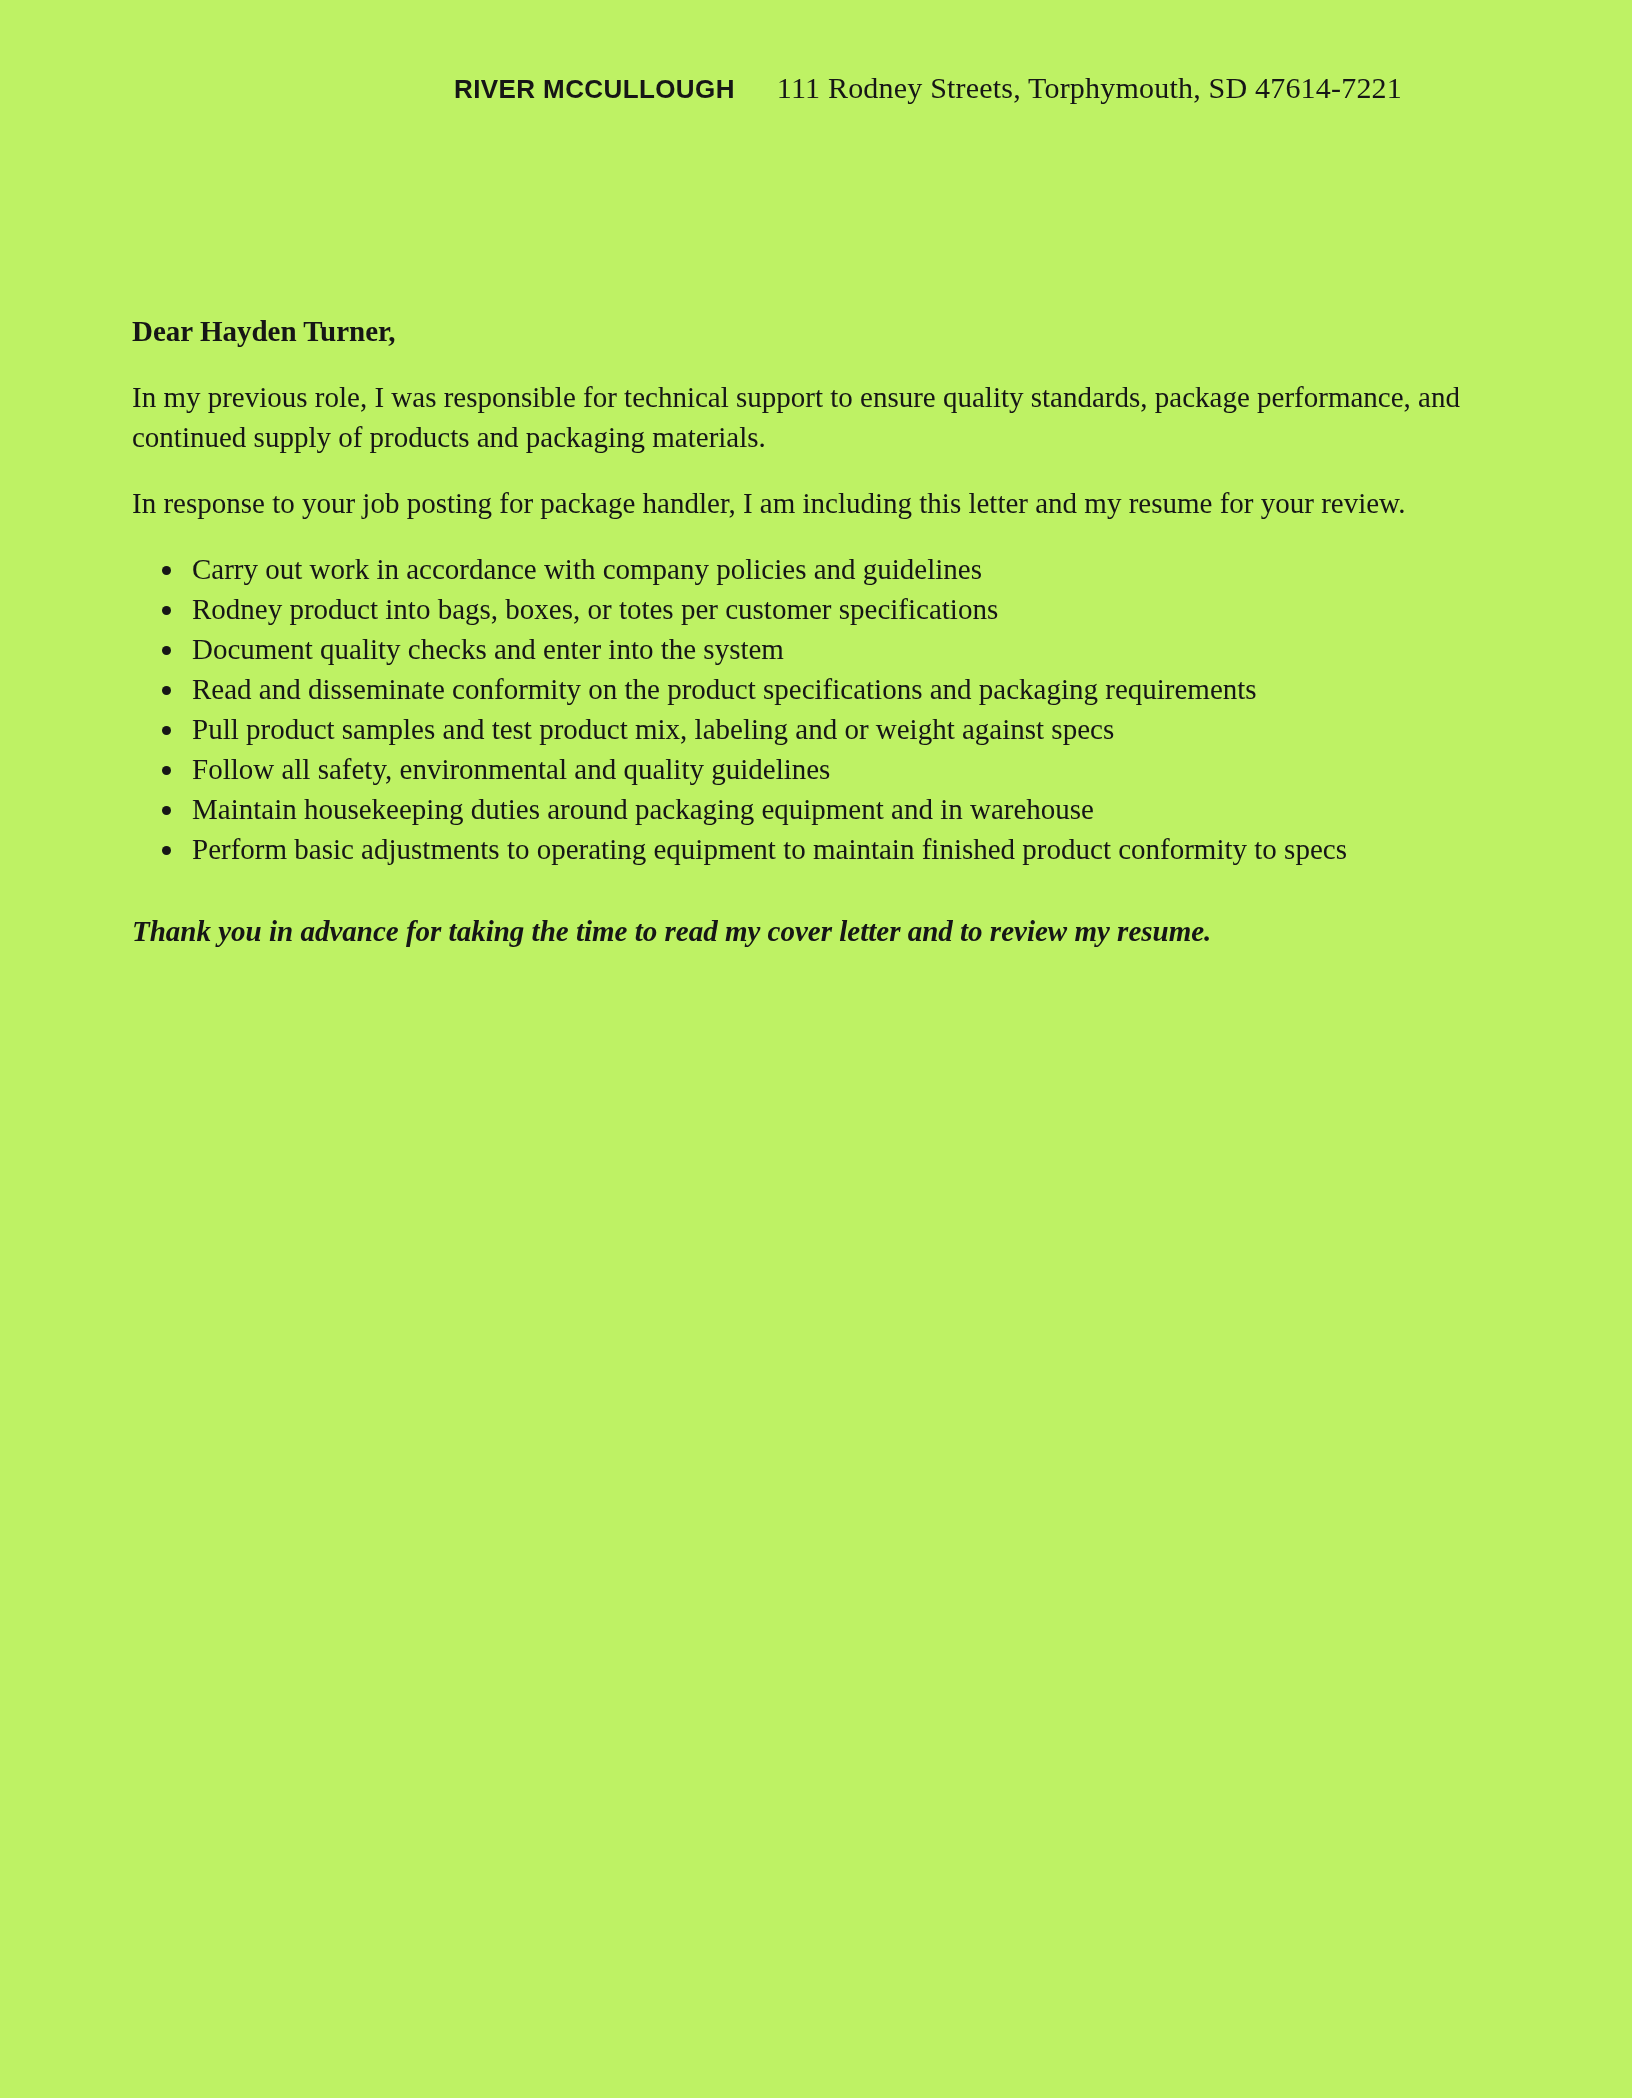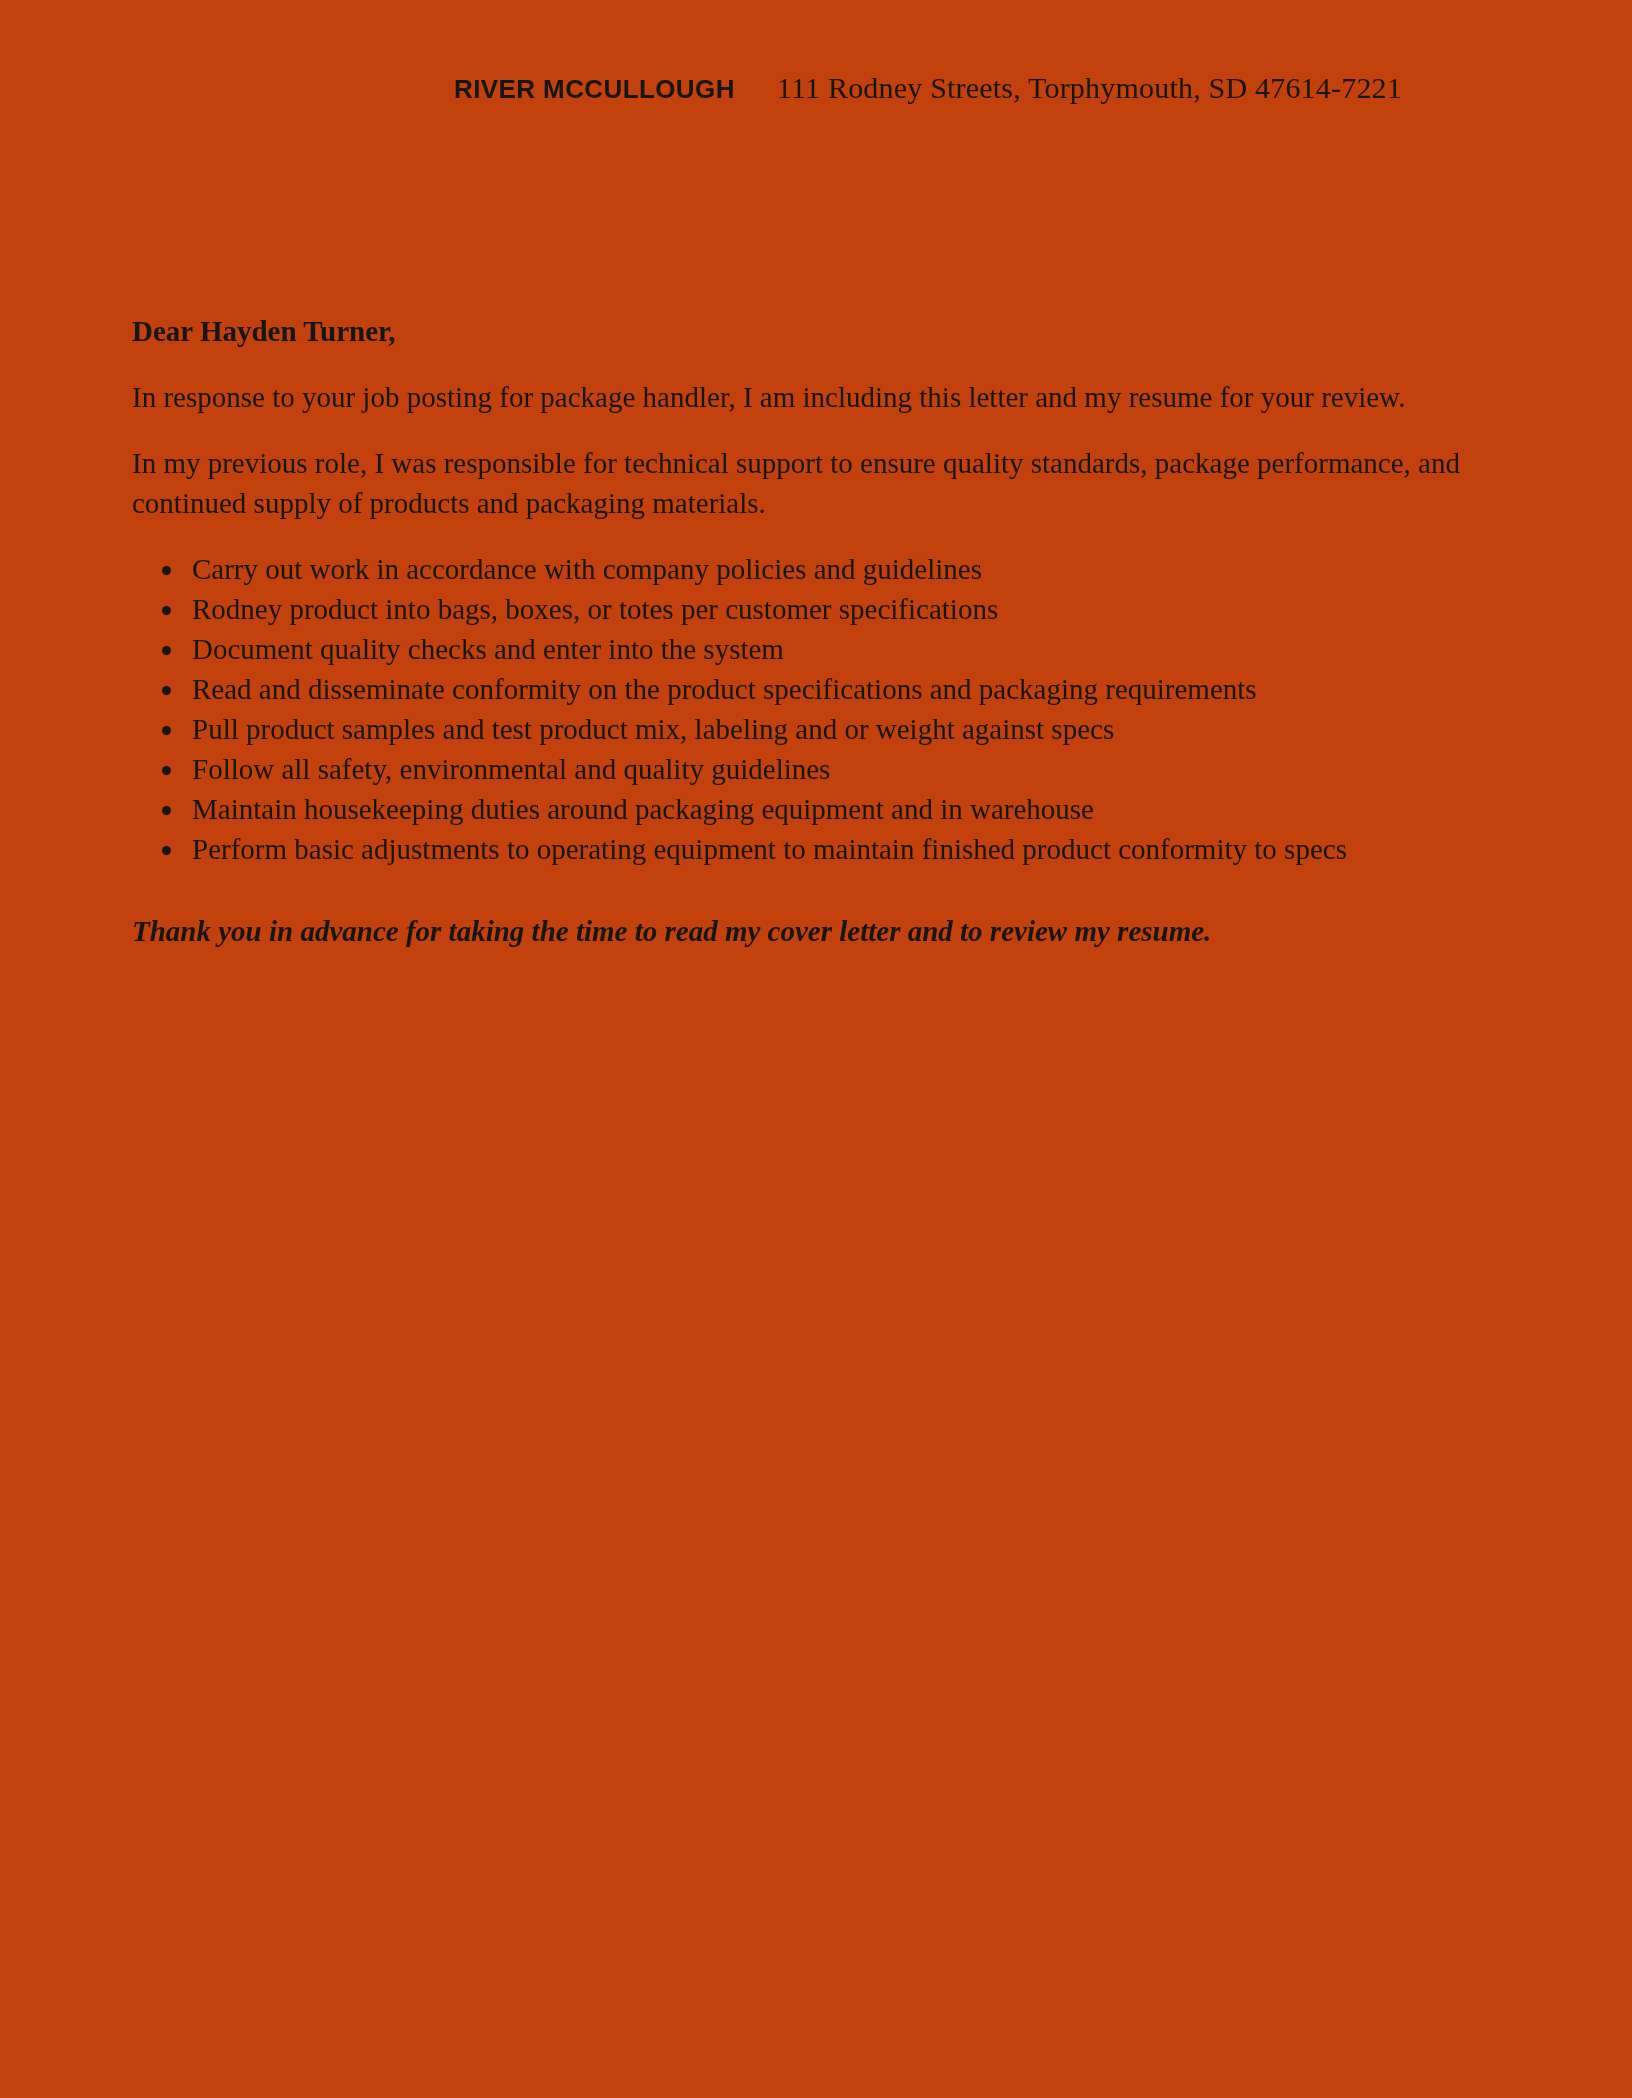--- a/index.html
+++ b/index.html
@@ -5,21 +5,21 @@
   html, body {
     margin: 0;
     padding: 0;
     background: #ffffff;
   }
   .page {
     width: 1632px;
     height: 2098px;
     box-sizing: border-box;
     padding: 68px 116px 0 132px;
-    background: #c2410c;
+    background: #bef264;
     color: #161616;
     font-family: "Liberation Serif", serif;
     font-size: 29px;
     overflow: hidden;
   }
   .header {
     text-align: center;
     padding-left: 208px;
     white-space: nowrap;
     line-height: 40px;
@@ -73,23 +73,23 @@
 <div class="page">
 
   <header class="header">
     <span class="name">RIVER MCCULLOUGH</span><span class="address">111 Rodney Streets, Torphymouth, SD 47614-7221</span>
   </header>
 
   <main class="body">
 
     <p class="greeting">Dear Hayden Turner,</p>
 
+    <p>In my previous role, I was responsible for technical support to ensure quality standards, package performance, and continued supply of products and packaging materials.</p>
+
     <p>In response to your job posting for package handler, I am including this letter and my resume for your review.</p>
-
-    <p>In my previous role, I was responsible for technical support to ensure quality standards, package performance, and continued supply of products and packaging materials.</p>
 
 
     <ul class="qualifications">
       <li>Carry out work in accordance with company policies and guidelines</li>
       <li>Rodney product into bags, boxes, or totes per customer specifications</li>
       <li>Document quality checks and enter into the system</li>
       <li>Read and disseminate conformity on the product specifications and packaging requirements</li>
       <li>Pull product samples and test product mix, labeling and or weight against specs</li>
       <li>Follow all safety, environmental and quality guidelines</li>
       <li>Maintain housekeeping duties around packaging equipment and in warehouse</li>

